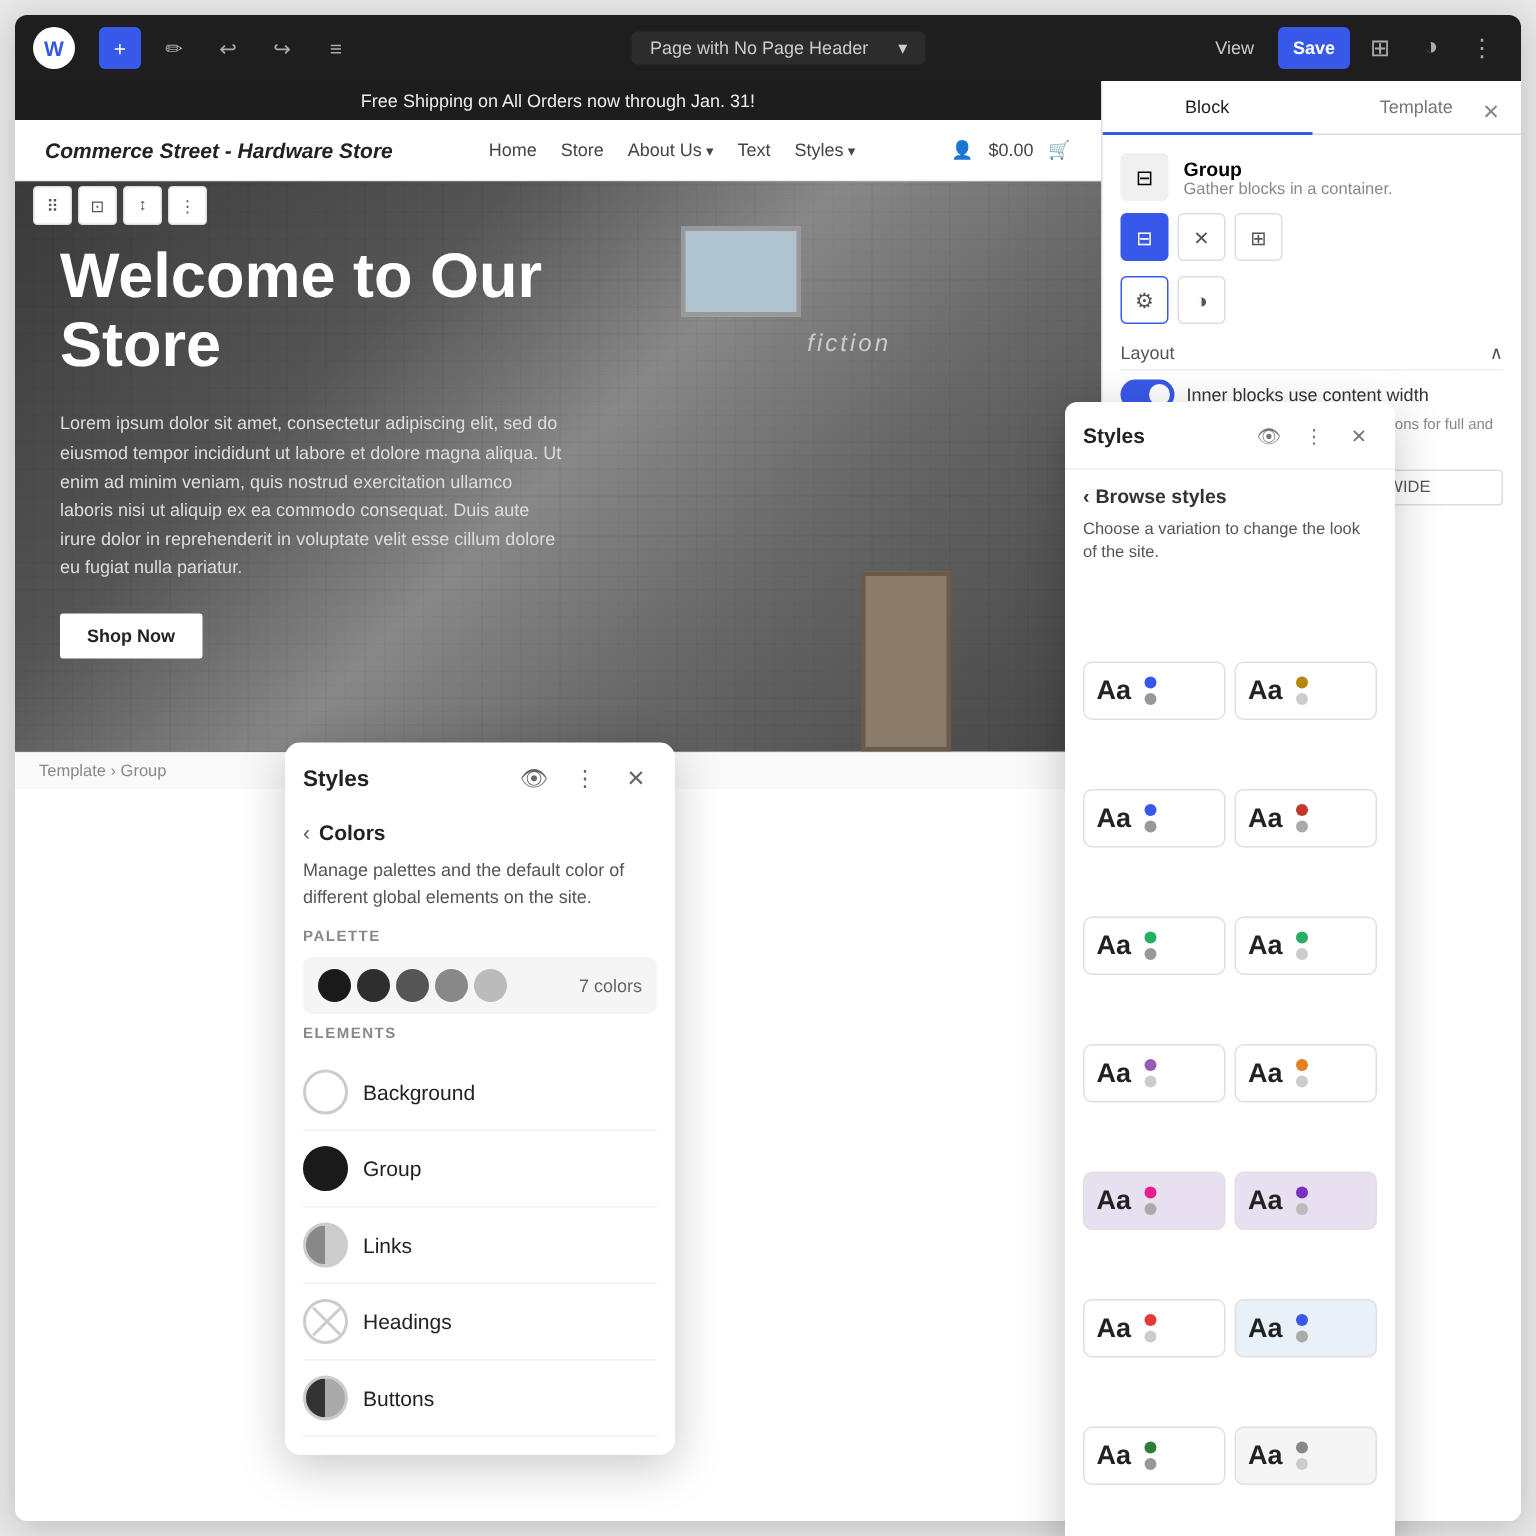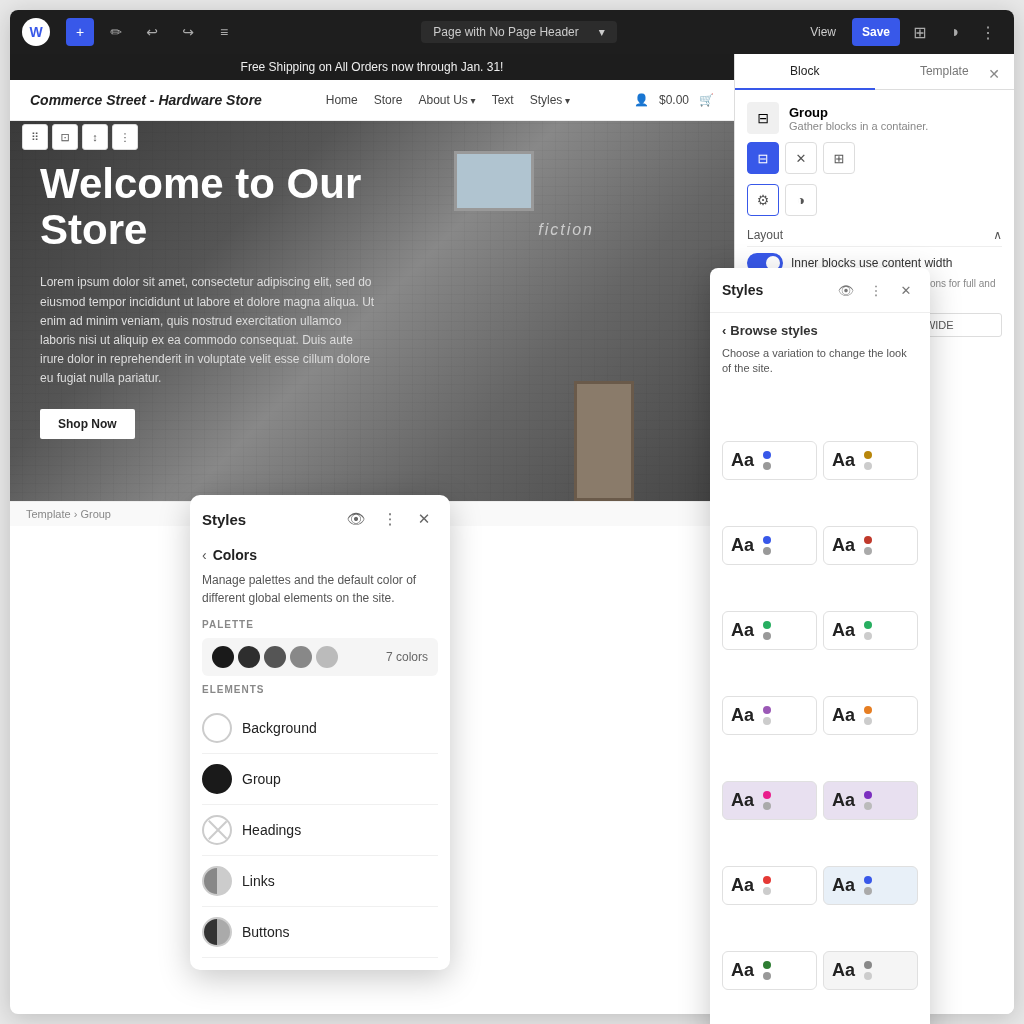--- a/index.html
+++ b/index.html
@@ -1037,27 +1037,27 @@
       <div class="element-icon bg-white-icon"></div>
       <span class="element-name">Background</span>
     </div>
 
     <div class="element-row">
       <div class="element-icon bg-black-icon"></div>
       <span class="element-name">Group</span>
     </div>
 
     <div class="element-row">
+      <div class="element-icon bg-half-icon"></div>
+      <span class="element-name">Links</span>
+    </div>
+
+    <div class="element-row">
       <div class="element-icon bg-cross-icon"></div>
       <span class="element-name">Headings</span>
-    </div>
-
-    <div class="element-row">
-      <div class="element-icon bg-half-icon"></div>
-      <span class="element-name">Links</span>
     </div>
 
     <div class="element-row">
       <div class="element-icon bg-half-dark"></div>
       <span class="element-name">Buttons</span>
     </div>
 
   </div>
 </div>
 

